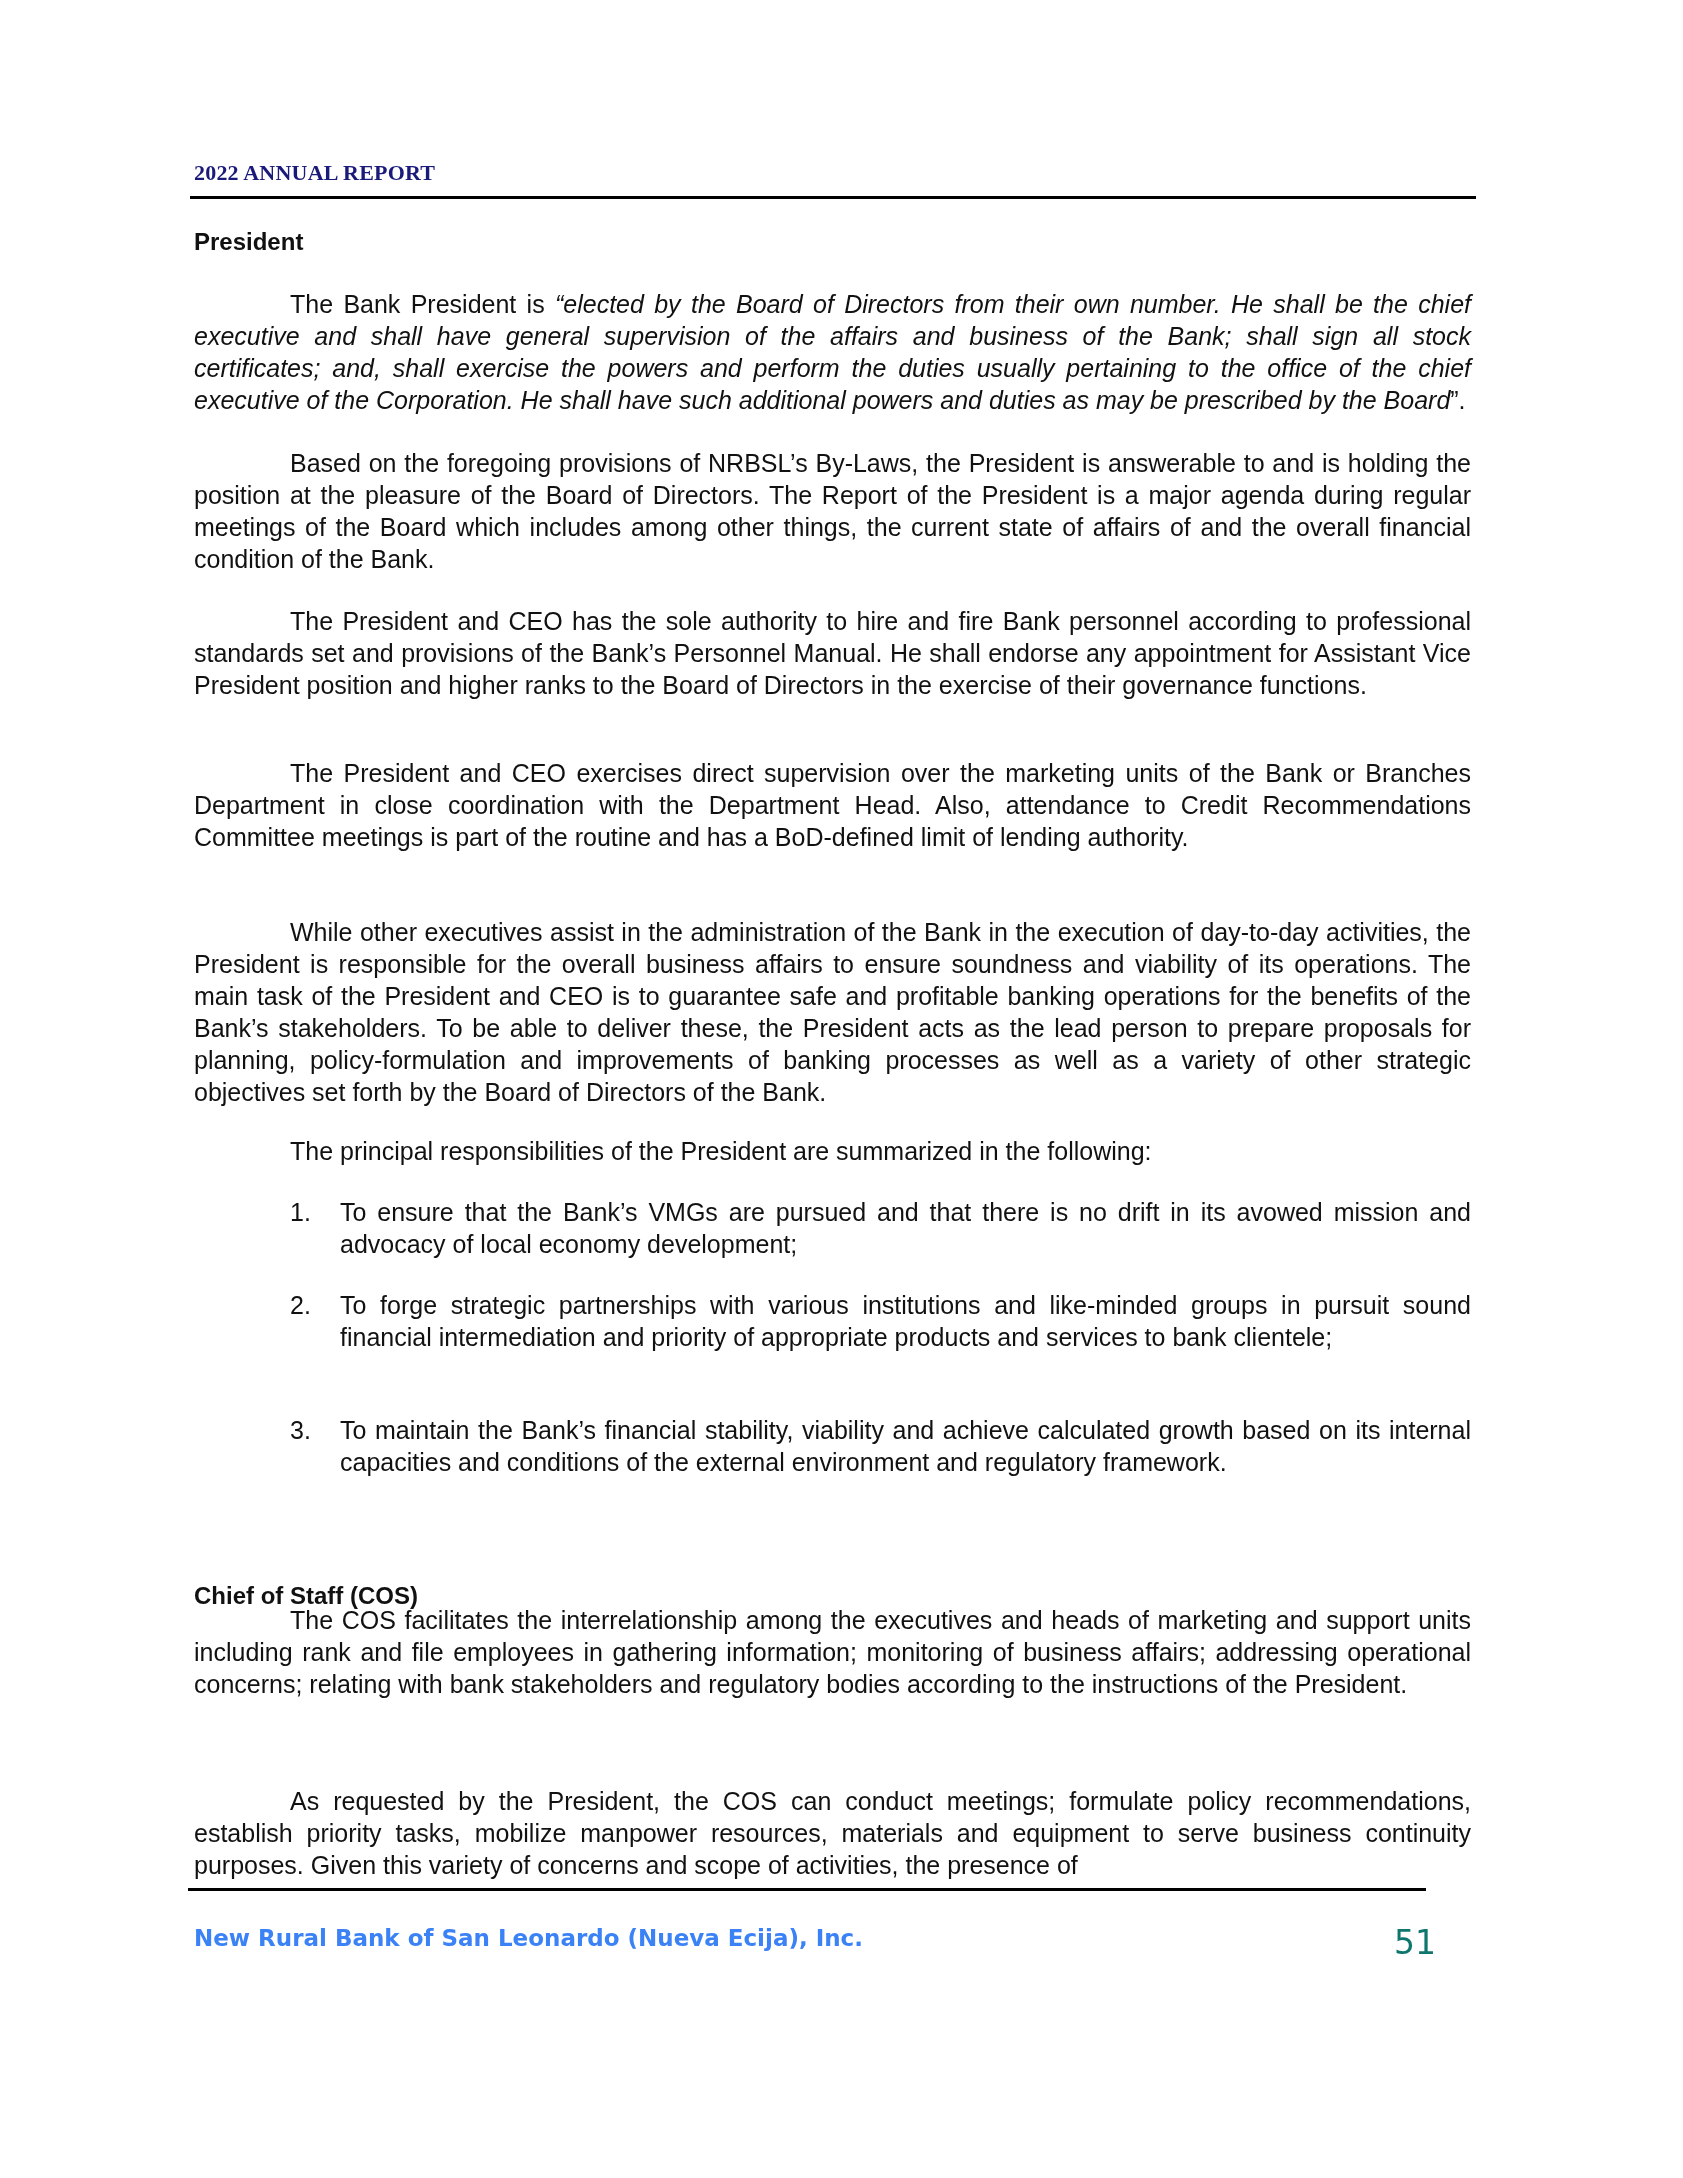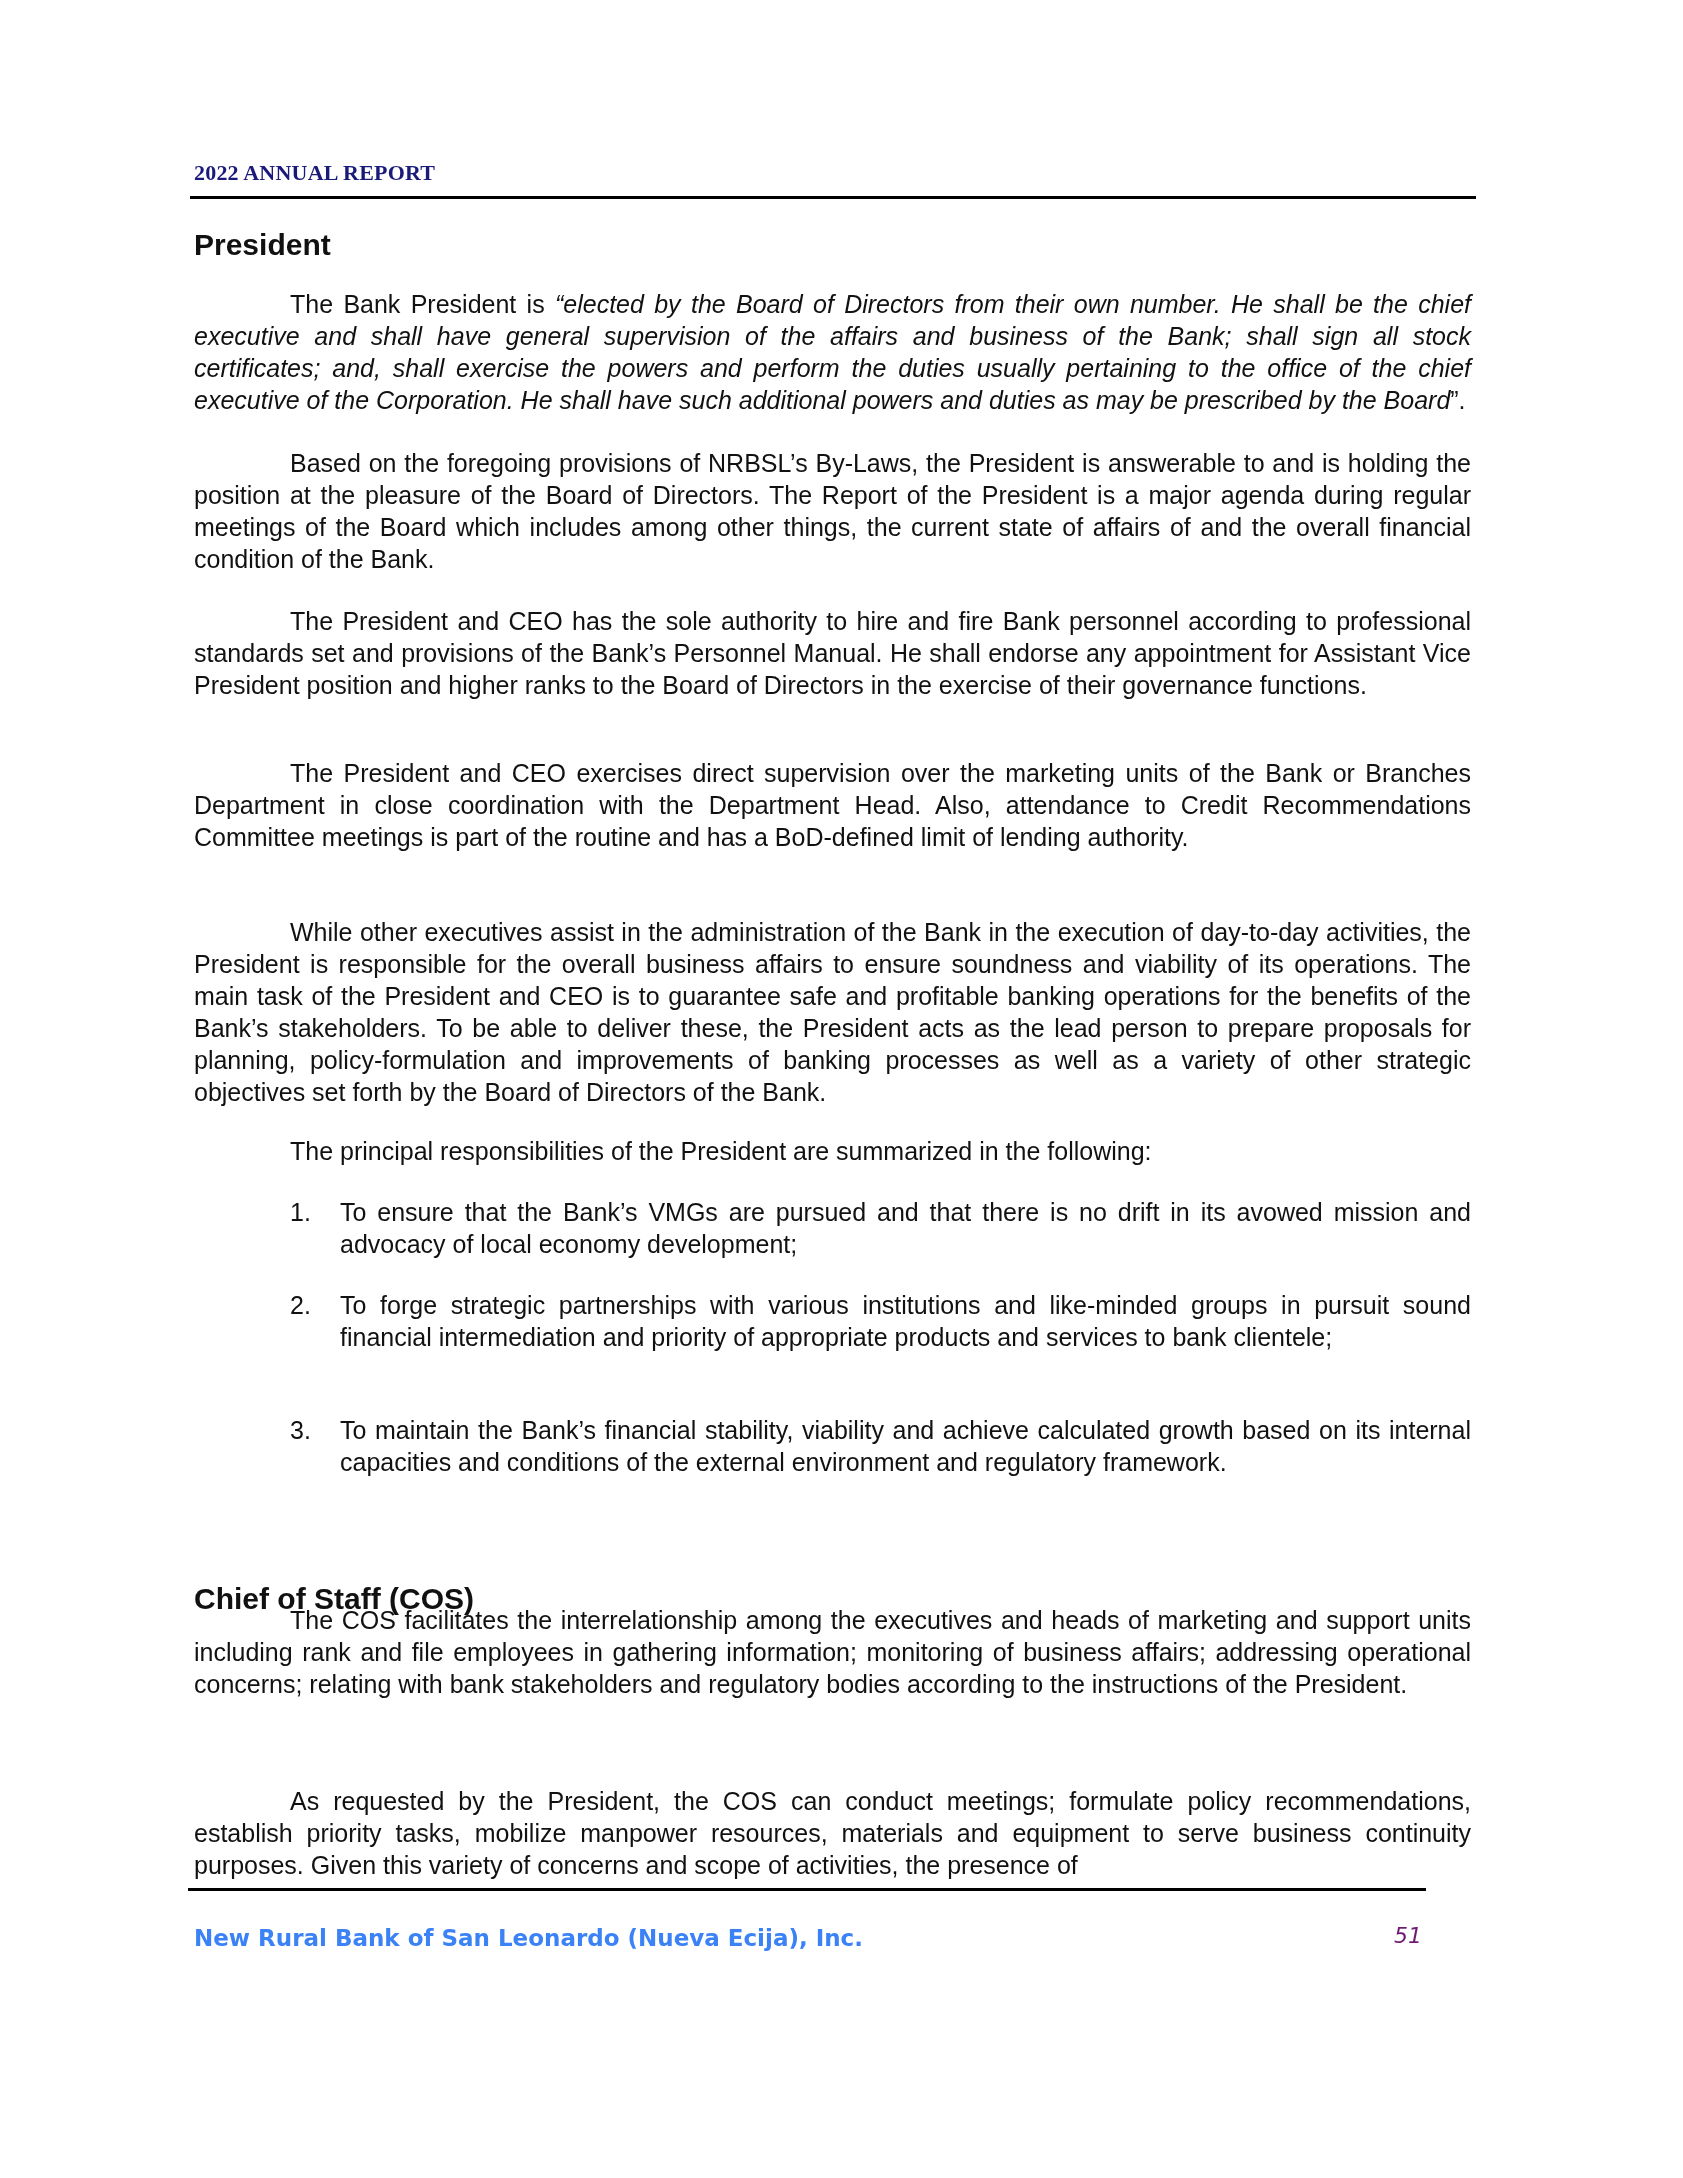--- a/index.html
+++ b/index.html
@@ -1,32 +1,32 @@
 <!DOCTYPE html>
 <html><head>
 <meta charset="utf-8">
 <style>
   html, body { margin: 0; padding: 0; background: #ffffff; }
   body { width: 1683px; height: 2178px; position: relative; overflow: hidden;
          font-family: "Liberation Sans", sans-serif; color: #111; }
   .hdr { position: absolute; left: 194px; top: 160px; font-family: Liberation Serif, serif;
          font-weight: bold; font-size: 22px; color: #1a1a7a; letter-spacing: 0.2px; }
   .rule-top { position: absolute; left: 190px; top: 196px; width: 1286px; height: 3px; background: #000; }
-  .section-title { position: absolute; left: 194px; font-weight: bold; font-size: 30px; color: #111; }
+  .section-title { position: absolute; left: 194px; font-weight: bold; font-size: 24px; color: #111; }
   .para { position: absolute; left: 194px; width: 1277px; font-size: 25px; line-height: 32px;
           text-align: justify; text-indent: 96px; margin: 0; }
   .para i { font-style: italic; }
   .list-item { position: absolute; left: 290px; width: 1181px; font-size: 25px; line-height: 32px; }
   .list-num { position: absolute; left: 0; top: 0; }
   .list-text { margin-left: 50px; text-align: justify; }
   .rule-bot { position: absolute; left: 188px; top: 1888px; width: 1238px; height: 3px; background: #000; }
   .footer-org { position: absolute; left: 194px; top: 1925px; font-family: "DejaVu Sans", sans-serif;
                 font-weight: bold; font-size: 23px; color: #3b82f6; }
   .footer-page { position: absolute; left: 1394px; top: 1923px; font-family: "DejaVu Sans", sans-serif;
-                 font-size: 22px; color: #701a75; font-style: italic; }
+                 font-size: 33px; color: #0f766e; }
 </style>
 </head>
 <body>
 
 <div>
 
   <div class="hdr">2022 ANNUAL REPORT</div>
   <div class="rule-top"></div>
 
   <div class="section-title" style="top:228px;">President</div>

